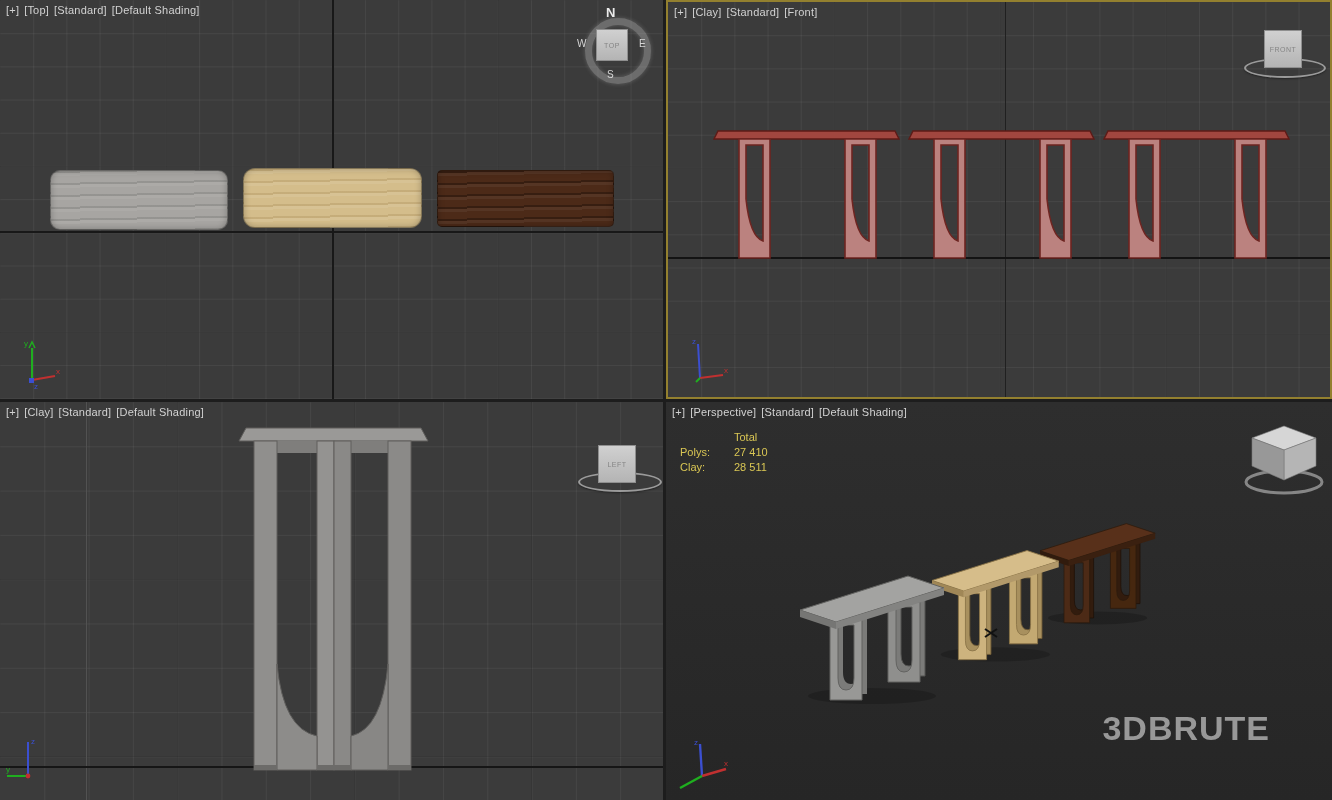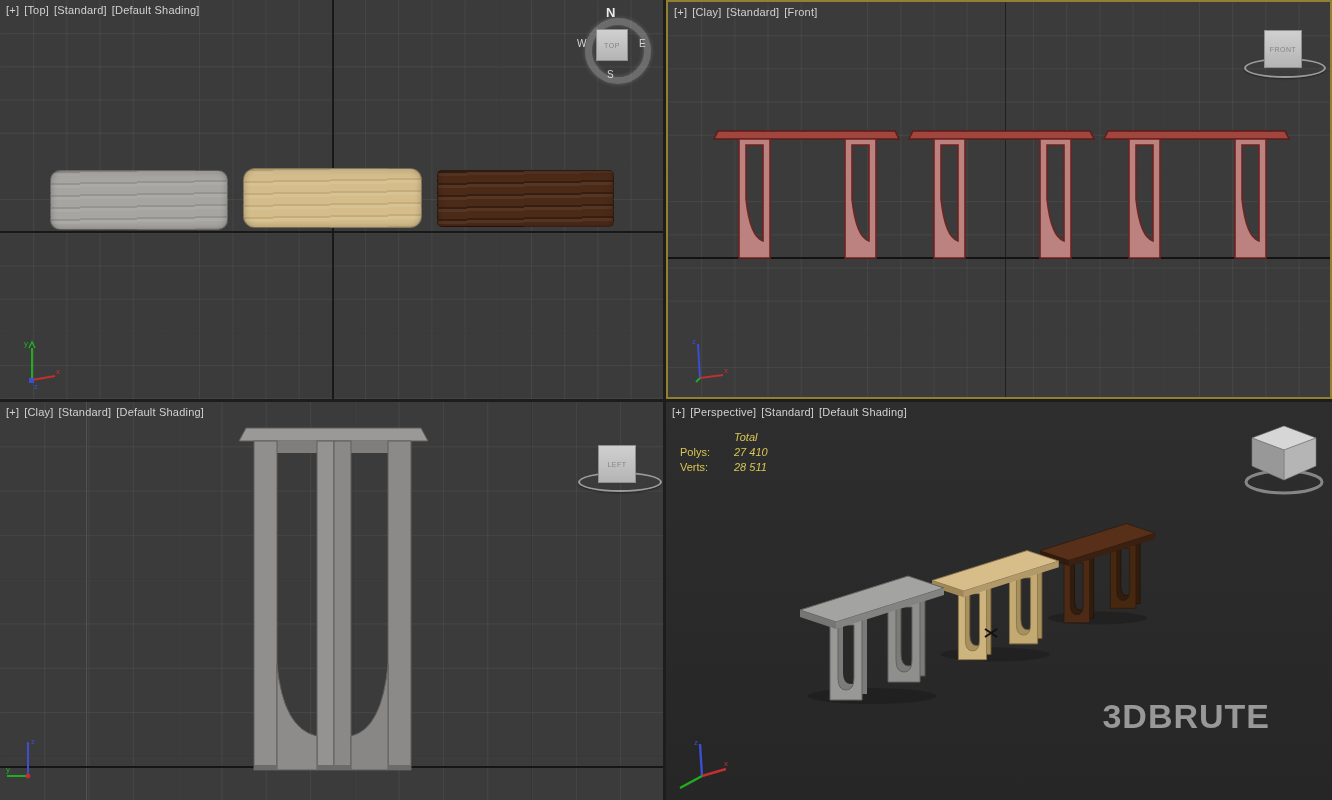--- a/index.html
+++ b/index.html
@@ -46,23 +46,23 @@
   .compass-letter.n{font-size:13px;font-weight:bold;color:#eaeaea;}
   .vcube{position:absolute;z-index:22;display:flex;align-items:center;justify-content:center;
      background:linear-gradient(#d0d0d0,#b4b4b4);border:1px solid #8f8f8f;
      color:#858585;font-size:7px;letter-spacing:.5px;user-select:none;}
   .vcube-ring{position:absolute;border-radius:50%;border:2px solid #9b9b9b;z-index:21;
      box-shadow:0 1px 2px rgba(0,0,0,.4);}
   
   .stats{position:absolute;left:14px;top:28px;z-index:30;color:#d9c654;font-size:11px;line-height:15px;}
   .stats .row{display:flex;}
   .stats .lab{width:44px;text-align:left;}
-  .stats .val{margin-left:10px;font-style:italic;}
-  
-  .watermark{position:absolute;right:62px;bottom:64px;z-index:25;font-weight:800;
+  .stats .val{margin-left:10px;}
+  
+  .watermark{position:absolute;right:62px;bottom:52px;z-index:25;font-weight:800;
      font-size:34px;letter-spacing:1px;color:#989898;user-select:none;}
   svg{position:absolute;z-index:6;}
   .tripod{z-index:28;}
 </style>
 </head>
 <body>
 
 <div id="stage">
 
   <div id="vp-top" class="vp grid">
@@ -188,21 +188,21 @@
     <div class="stats">
       <div class="row">
           <span class="lab"></span>
           <span class="val">Total</span>
         </div>
       <div class="row">
           <span class="lab">Polys:</span>
                        <span class="val">27 410</span>
         </div>
       <div class="row">
-          <span class="lab">Verts:</span>
+          <span class="lab">Clay:</span>
                        <span class="val">28 511</span>
         </div>
     </div>
 
     <svg width="666" height="398" viewBox="0 0 666 398">
       <defs>
         <path id="parch" d="M0,0 H32 V80 H0 Z M8,5 H24 V58 Q24,70 16,70 Q8,70 8,58 Z" fill-rule="evenodd"></path>
       </defs>
 
       <g transform="translate(374,112) scale(0.80)">

